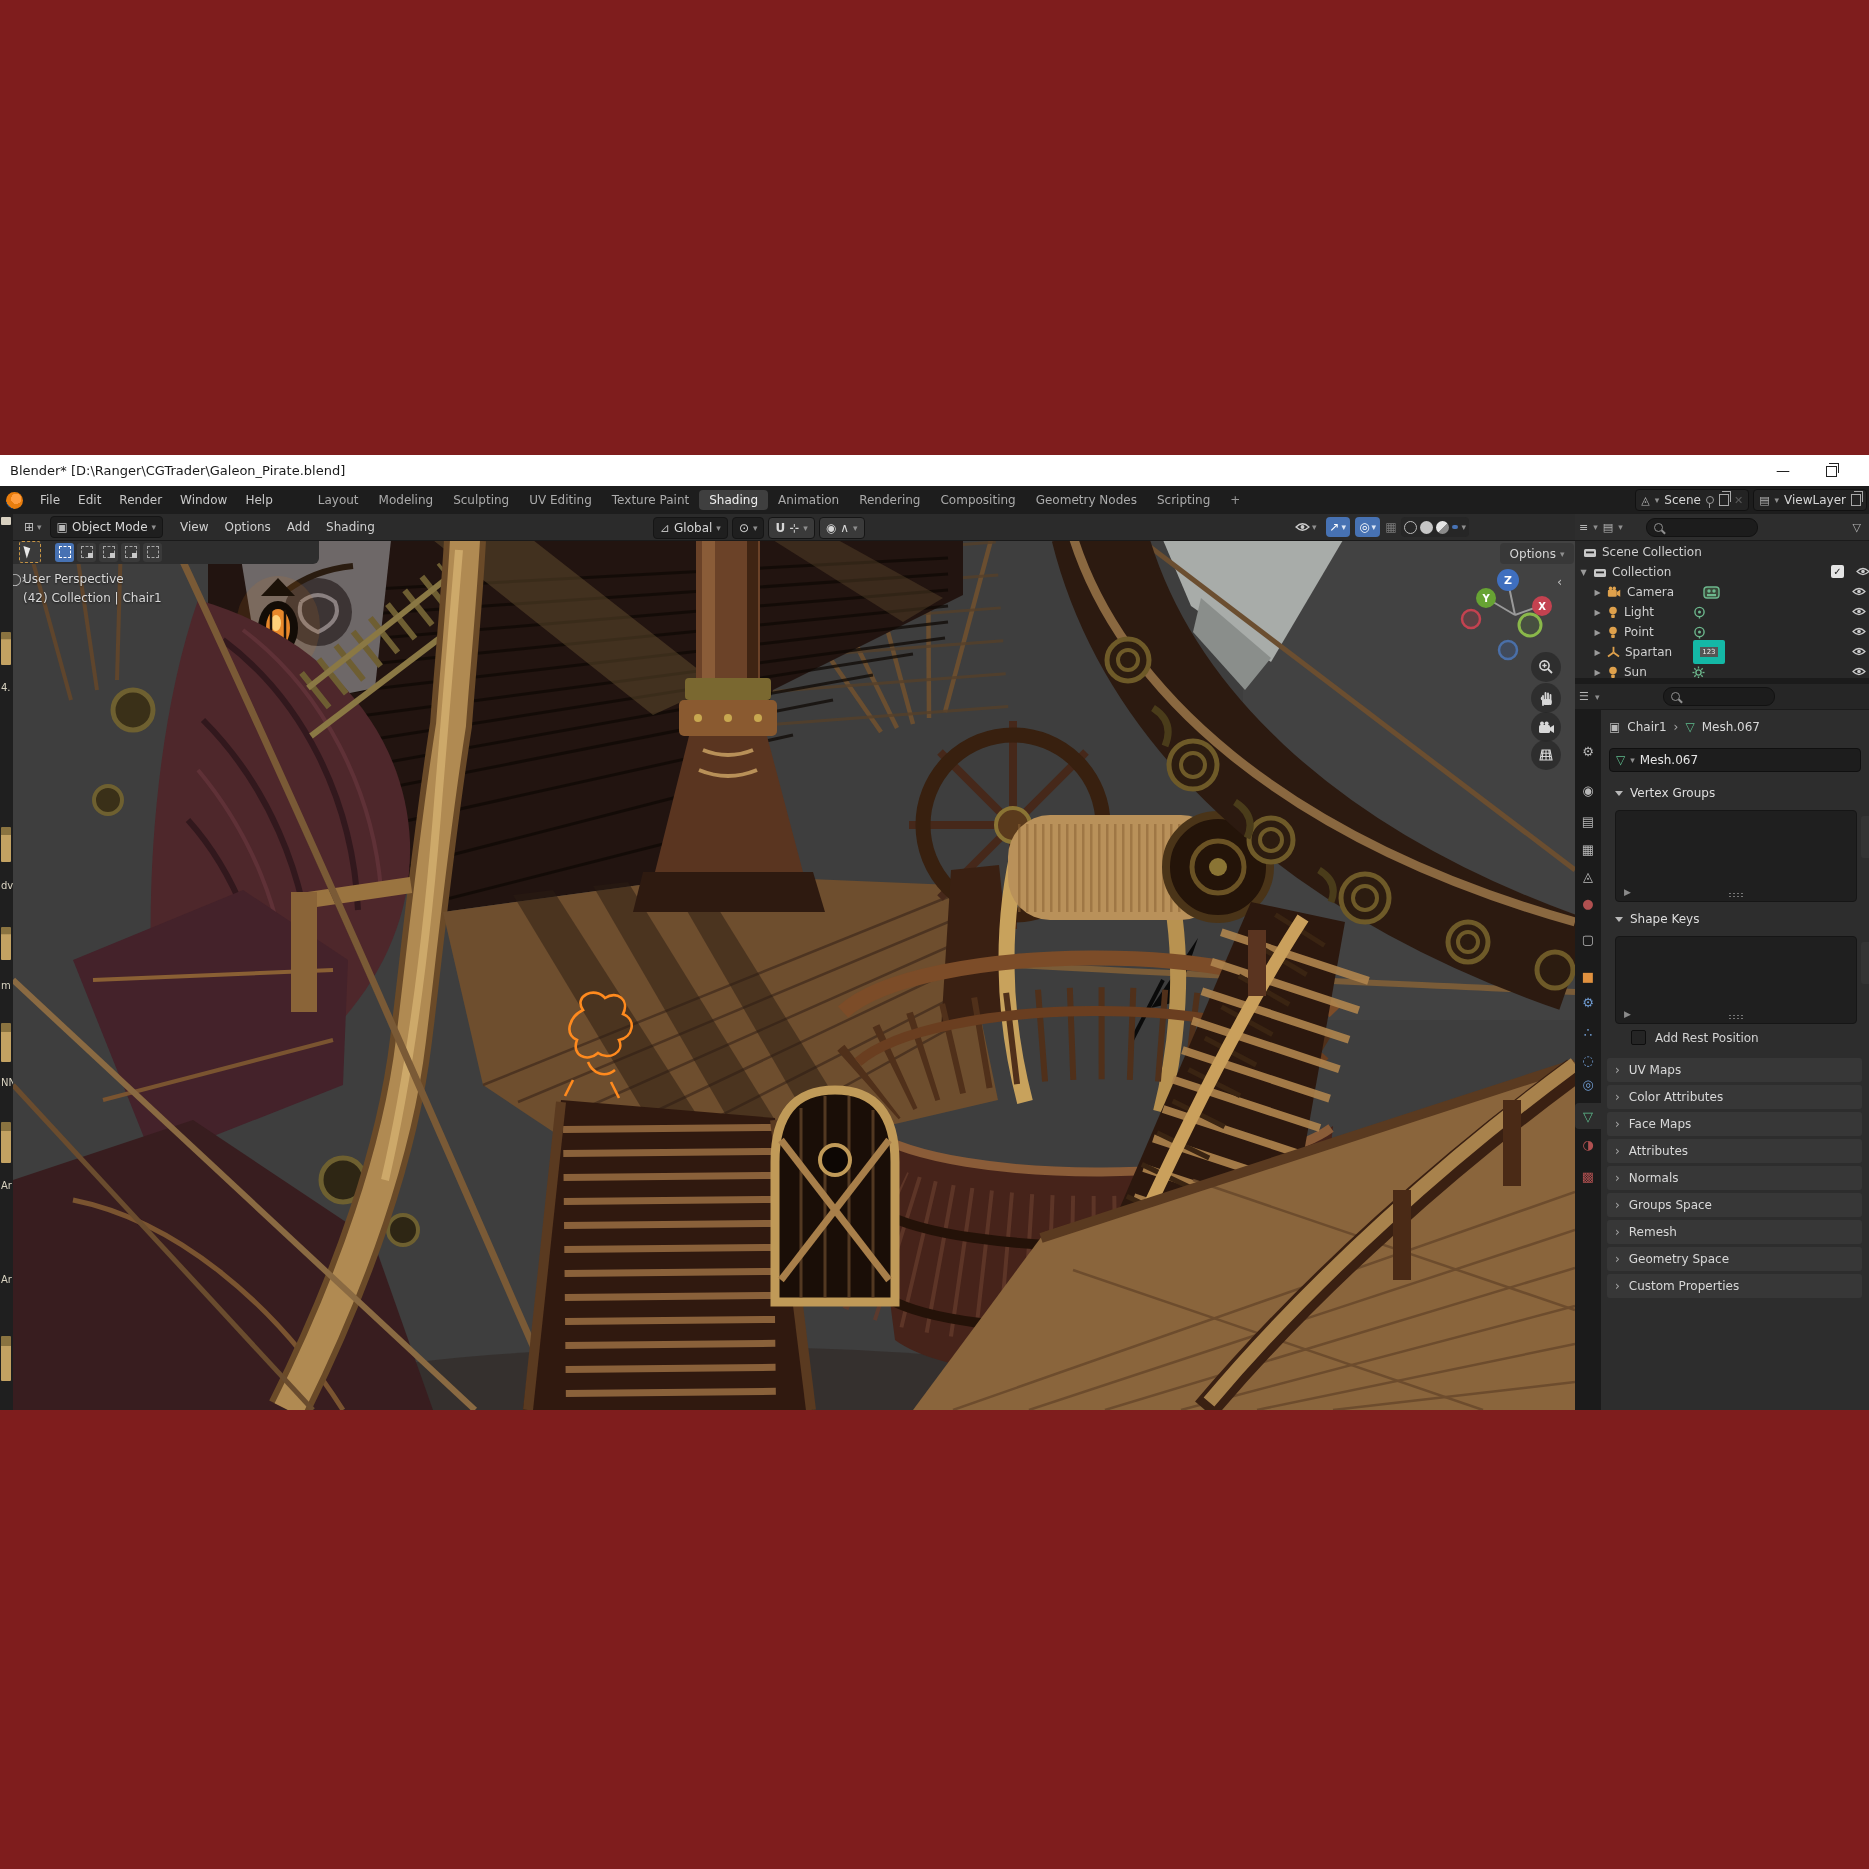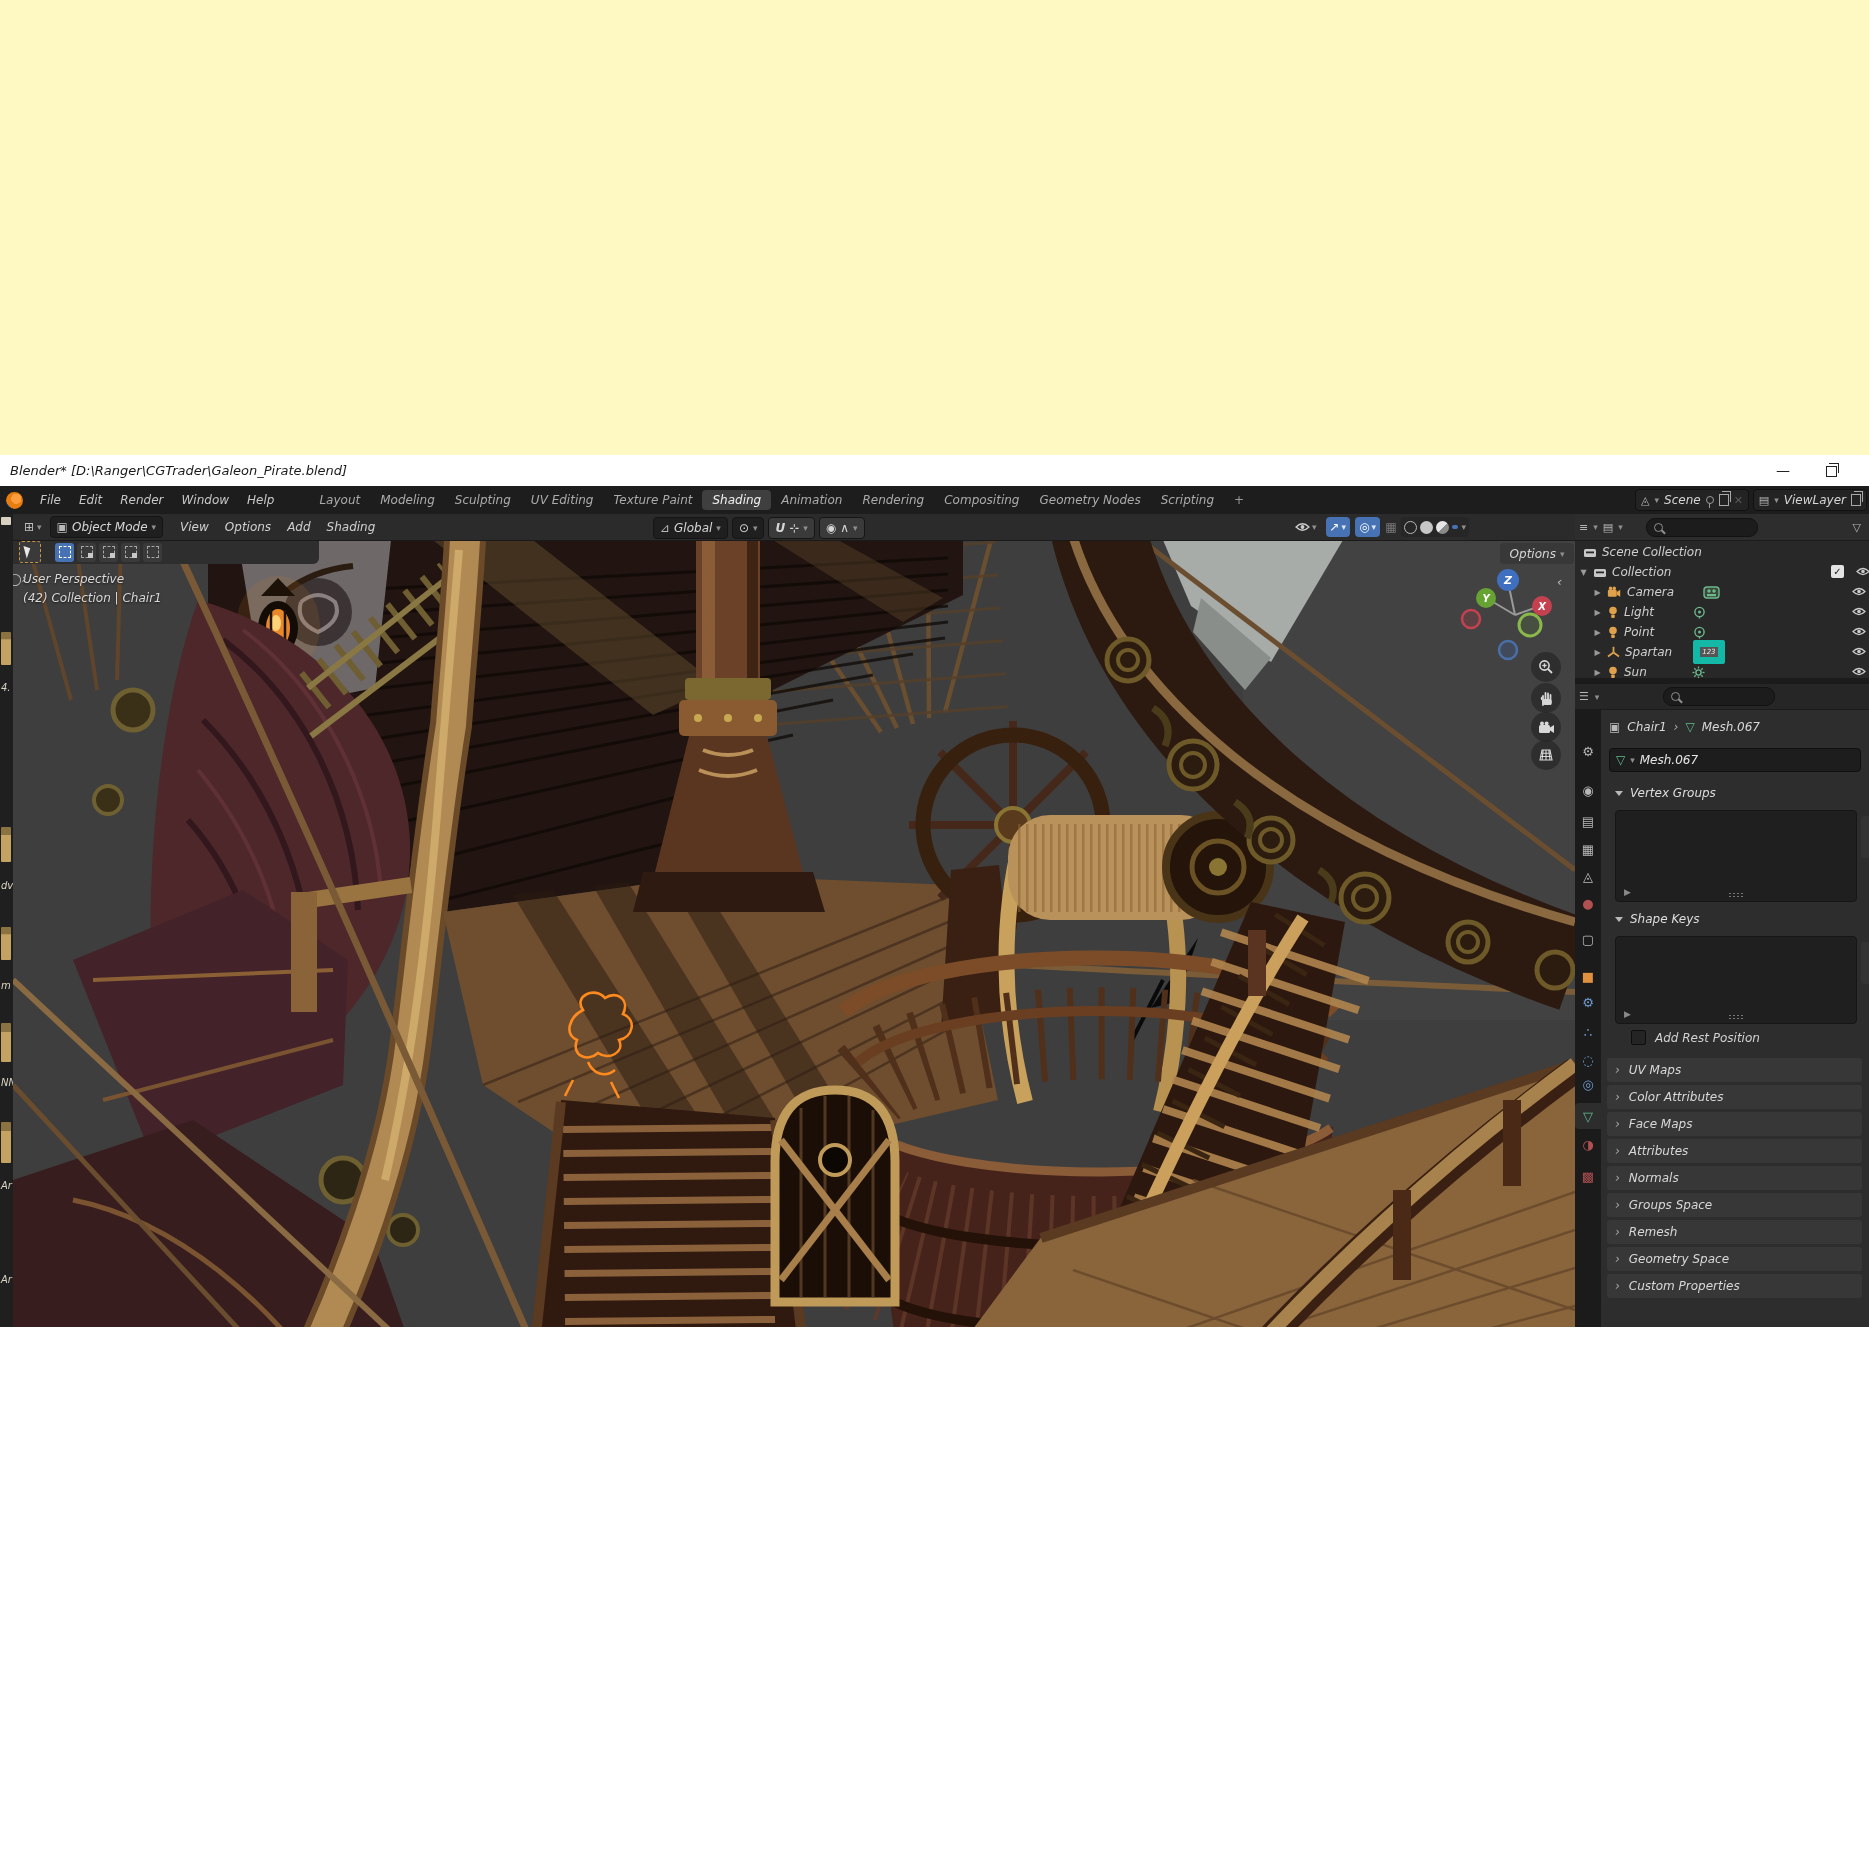--- a/index.html
+++ b/index.html
@@ -1,17 +1,17 @@
 <!DOCTYPE html>
 <html><head>
 <meta charset="utf-8">
 <style>
   html,body{margin:0;padding:0;background:#fff;}
-  .page{position:relative;width:1869px;height:1327px;background:#fef9c3;overflow:hidden;
-        font-family:"DejaVu Sans",sans-serif;color:#c2c2c2;font-size:12px;font-style:italic;}
+  .page{position:relative;width:1869px;height:1869px;background:#7f1d1d;overflow:hidden;
+        font-family:"DejaVu Sans",sans-serif;color:#c2c2c2;font-size:12px;}
   
   .titlebar{position:absolute;left:0;top:455px;width:1869px;height:31px;background:#ffffff;}
   .titlebar .title{position:absolute;left:10px;top:8px;color:#1a1a1a;font-size:13px;}
   .winbtn{position:absolute;top:6px;width:30px;height:20px;color:#222;text-align:center;line-height:18px;font-size:14px;}
   .winbtn.min{left:1768px;}
   .restore-glyph{display:inline-block;width:9px;height:9px;border:1.2px solid #222;position:relative;top:2px;background:#fff;}
   .restore-glyph::before{content:"";position:absolute;left:2px;top:-4px;width:9px;height:9px;border:1.2px solid #222;border-bottom:none;border-left:none;}
   
   .topbar{position:absolute;left:0;top:486px;width:1869px;height:28px;background:#1d1d1d;display:flex;align-items:center;}
   .blender-logo{width:17px;height:17px;border-radius:50%;background:radial-gradient(circle at 60% 40%,#ff9d3e 0 35%,#e87d0d 36% 70%,#265787 71%);margin:0 8px 0 6px;flex:none;}

